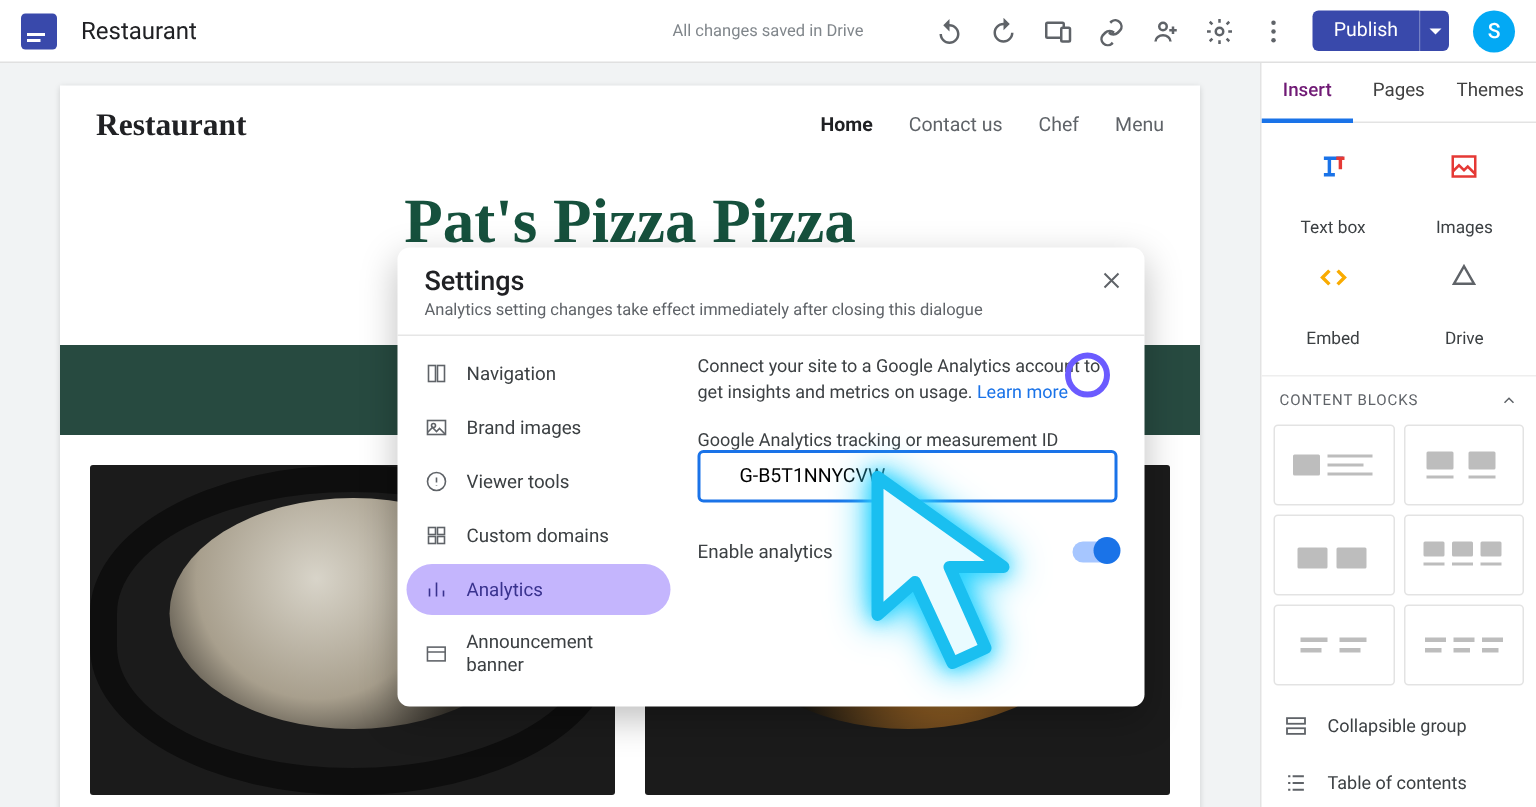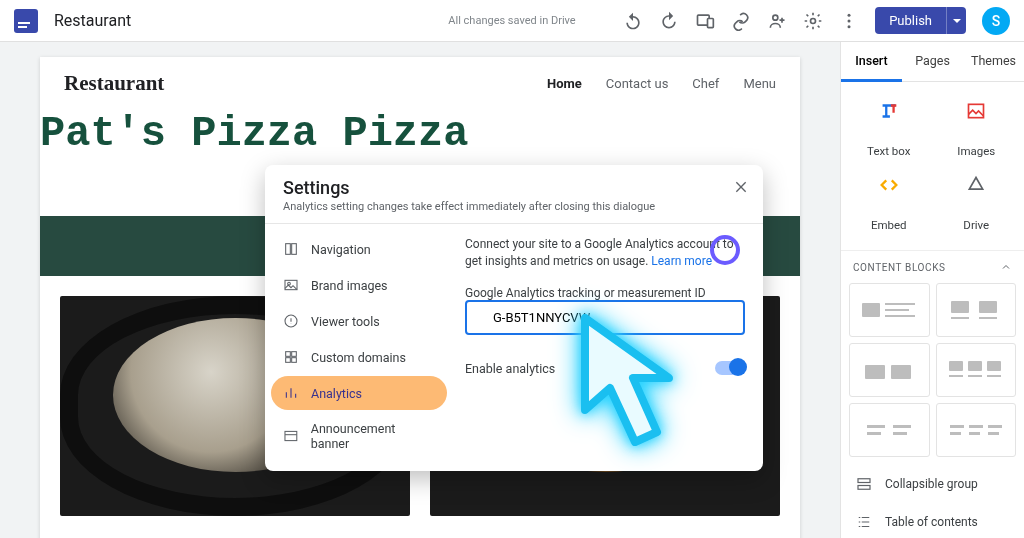--- a/index.html
+++ b/index.html
@@ -20,59 +20,59 @@
   .publish-drop svg{fill:#fff;width:10px;height:10px;}
   .avatar { width:28px; height:28px; border-radius:50%; background:#03a9f4; color:#fff; display:flex; align-items:center; justify-content:center; font-size:14px; font-weight:500;}
 
   
   .workspace { position:absolute; top:42px; left:0; right:184px; bottom:0; overflow:hidden; }
   .page { position:absolute; left:40px; right:40px; top:15px; bottom:-160px; background:#fff; box-shadow:0 1px 4px rgba(0,0,0,.15); }
   .page-header { display:flex; align-items:center; padding:14px 24px; }
   .site-title { font-family: Georgia, 'Times New Roman', serif; font-size:21px; font-weight:700; }
   .page-nav { margin-left:auto; display:flex; gap:24px; font-size:13px; color:#5f6368;}
   .page-nav .active { color:#202124; font-weight:700;padding-left:48px;}
-  .hero-title { font-family: Liberation Mono, monospace; font-size:42px; font-weight:700; color:#16513d; text-align:left; }
+  .hero-title { font-family: Liberation Serif, serif; font-size:42px; font-weight:700; color:#16513d; text-align:center; margin-top:14px; }
   .band { height:60px; background:#274a40; margin-top:58px;}
   .photostrip { display:flex; gap:20px; padding:20px 20px 0 20px; }
   .photo { flex:1; height:220px; border-radius:2px; background:#1b1b1b; position:relative; overflow:hidden; }
   .photo:before{content:"";position:absolute;inset:10% 15% 20% 15%;border-radius:50%;background:radial-gradient(circle at 40% 35%, #d8d4c9 0%, #a89f8d 45%, #3a362f 70%);} 
   .photo:first-child:after{content:"";position:absolute;inset:0;border:18px solid #0e0e0e;border-radius:50%/45%;}
   .photo:last-child:before{background:radial-gradient(circle at 60% 55%, #e0b858 0%, #8a5a22 35%, #171612 65%);}
 
   
   .dialog { position:absolute; left:265px; top:165px; width:498px; height:306px; background:#fff; border-radius:8px; box-shadow:0 8px 24px rgba(0,0,0,.25); z-index:20; display:flex; flex-direction:column;}
   .dialog-head { padding:12px 18px 10px 18px; position:relative;}
   .dialog-head h2{font-size:18px; font-weight:500;}
   .dialog-head p{font-size:11px; color:#5f6368; margin-top:2px;}
   .dialog-head .close{position:absolute; right:14px; top:14px; cursor:pointer;}
   .dialog-body{flex:1; display:flex; border-top:1px solid #e6e6e6; overflow:hidden;}
   .dnav{width:188px; padding:8px 6px; display:flex; flex-direction:column; gap:2px;}
   .dnav-item{display:flex;align-items:center;gap:12px;padding:9px 12px;border-radius:18px;font-size:12.5px;color:#3c4043;cursor:pointer;}
   .dnav-item svg{width:16px;height:16px;fill:none;stroke:#5f6368;stroke-width:1.6;}
-  .dnav-item.active{background:#fdba74;color:#39328e;}
+  .dnav-item.active{background:#c4b5fd;color:#39328e;}
   .dnav-item.active svg{stroke:#39328e;}
   .dpane{flex:1; padding:12px 18px 0 12px; font-size:12px; color:#3c4043;}
   .dpane .desc{line-height:1.4;}
   .dpane a{color:#1a73e8; text-decoration:none;}
   .field{position:relative; margin-top:16px;}
   .field input{width:100%; border:2px solid #1a73e8; border-radius:4px; padding:8px 26px; font-size:13px; outline:none;}
   .toggle-row{display:flex;align-items:center;justify-content:space-between;margin-top:26px;font-size:12.5px;}
   .switch{width:30px;height:14px;background:#a6c6ff;border-radius:10px;position:relative;}
   .switch:after{content:"";position:absolute;right:-2px;top:-3px;width:18px;height:18px;border-radius:50%;background:#1a73e8;}
 
   
   .glow-arrow { position:absolute; left:565px; top:310px; z-index:30; pointer-events:none;}
   .glow-arrow svg{filter:drop-shadow(0 0 6px #2ad3ff) drop-shadow(0 0 12px #2ad3ff);}
   .ring { position:absolute; left:710px; top:235px; width:30px;height:30px;border:4px solid #6b5bff;border-radius:50%;z-index:30;pointer-events:none;}
 
   
   .rsb { position:absolute; top:42px; right:0; width:184px; bottom:0; background:#fff; border-left:1px solid #e3e3e3; overflow:hidden;}
   .rsb-tabs{display:flex;border-bottom:1px solid #e3e3e3;}
   .rsb-tab{flex:1;text-align:center;font-size:12.5px;padding:11px 0;color:#404040;cursor:pointer;}
-  .rsb-tab.active{color:#000000;border-bottom:3px solid #1a73e8;margin-bottom:-1px;font-weight:500;}
+  .rsb-tab.active{color:#701a75;border-bottom:3px solid #1a73e8;margin-bottom:-1px;font-weight:500;}
   .rsb-grid{display:flex;flex-wrap:wrap;padding:10px 4px;border-bottom:1px solid #eee;}
   .rsb-cell{width:50%;display:flex;flex-direction:column;align-items:center;gap:22px;padding:8px 0;font-size:11.5px;color:#3c4043;cursor:pointer;}
   .rsb-cell .ic{width:22px;height:22px;display:flex;align-items:center;justify-content:center;}
   .section-head{display:flex;align-items:center;justify-content:space-between;font-size:10px;letter-spacing:.06em;color:#5f6368;padding:10px 12px;}
   .blocks{display:flex;flex-wrap:wrap;gap:6px;padding:0 8px 8px;}
   .block-card{width:calc(50% - 3px);height:54px;border:1px solid #e3e3e3;border-radius:3px;background:#fff;display:flex;align-items:center;justify-content:center;cursor:pointer;}
   .block-card svg{fill:#bdbdbd;}
   .list-item{display:flex;align-items:center;gap:12px;padding:10px 14px;font-size:12px;color:#3c4043;cursor:pointer;}
   .list-item svg{width:18px;height:18px;fill:none;stroke:#5f6368;stroke-width:1.6;}
 </style>

